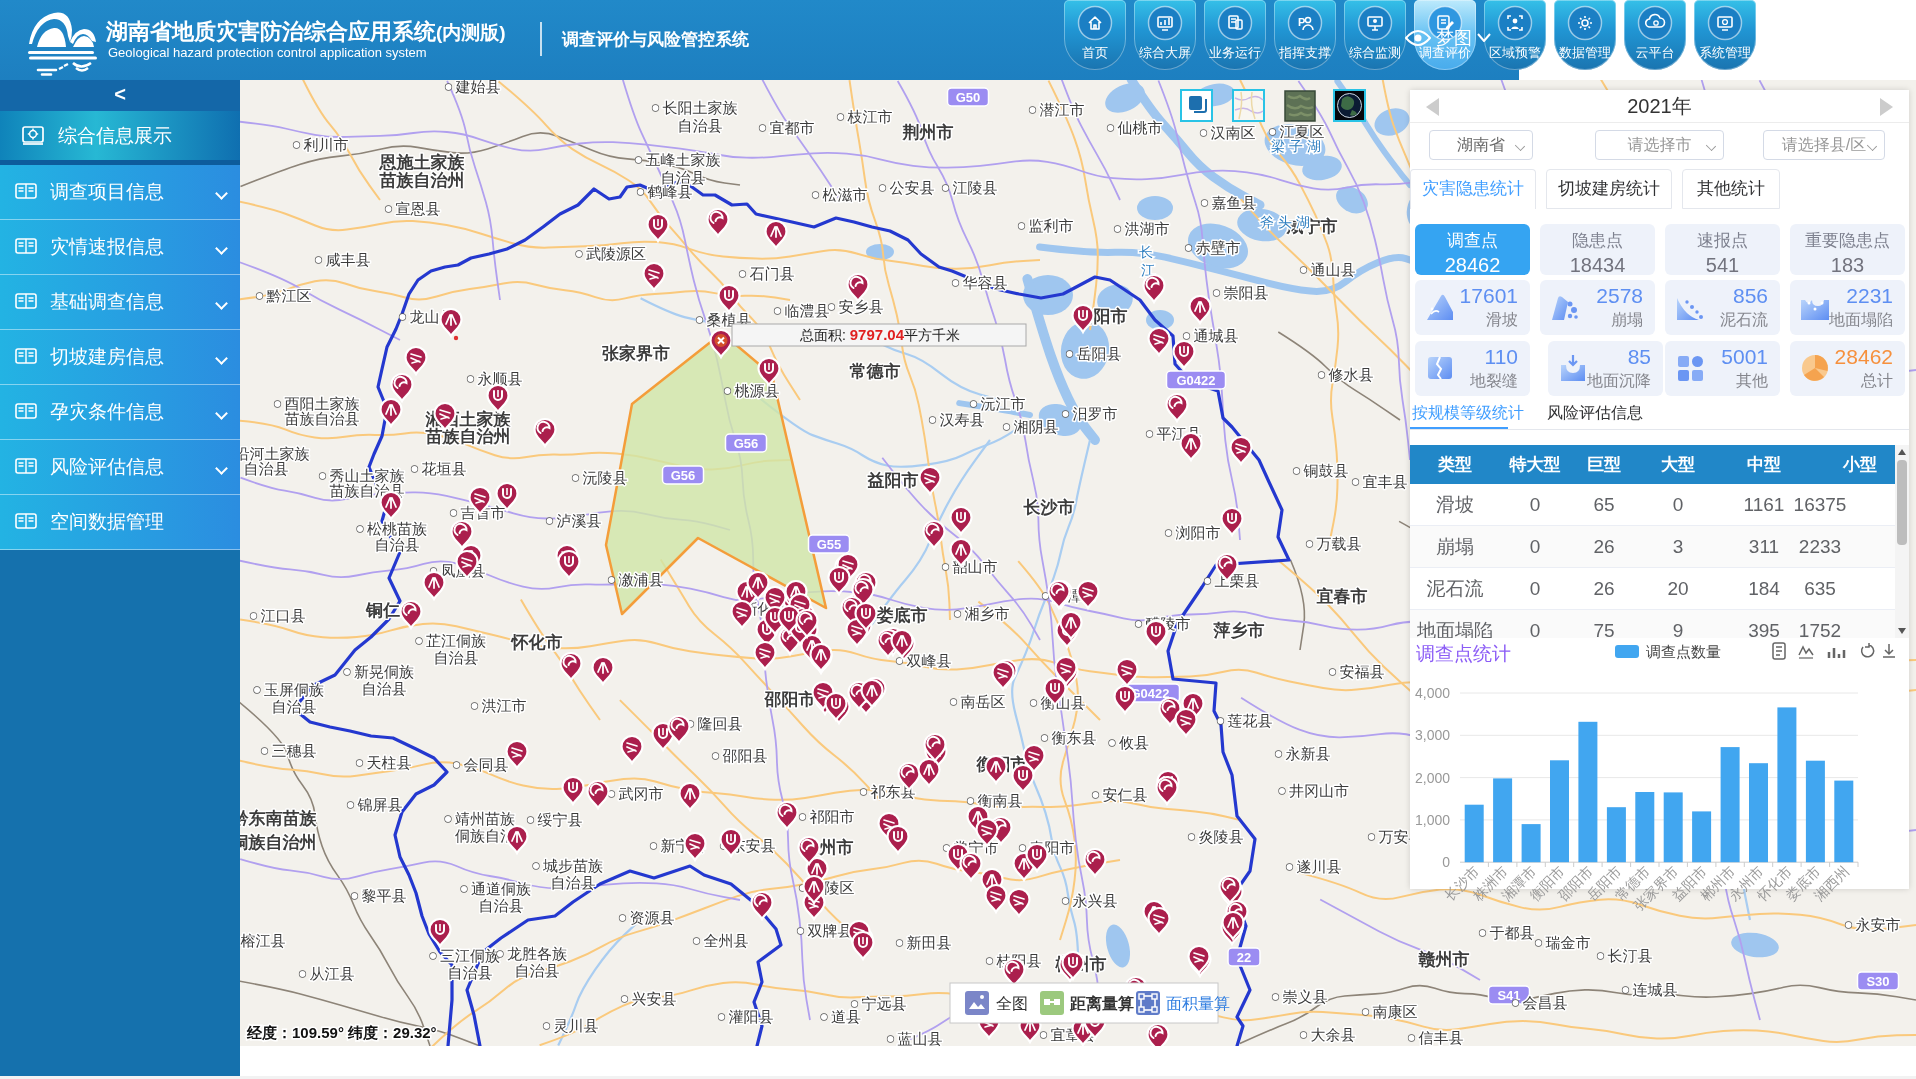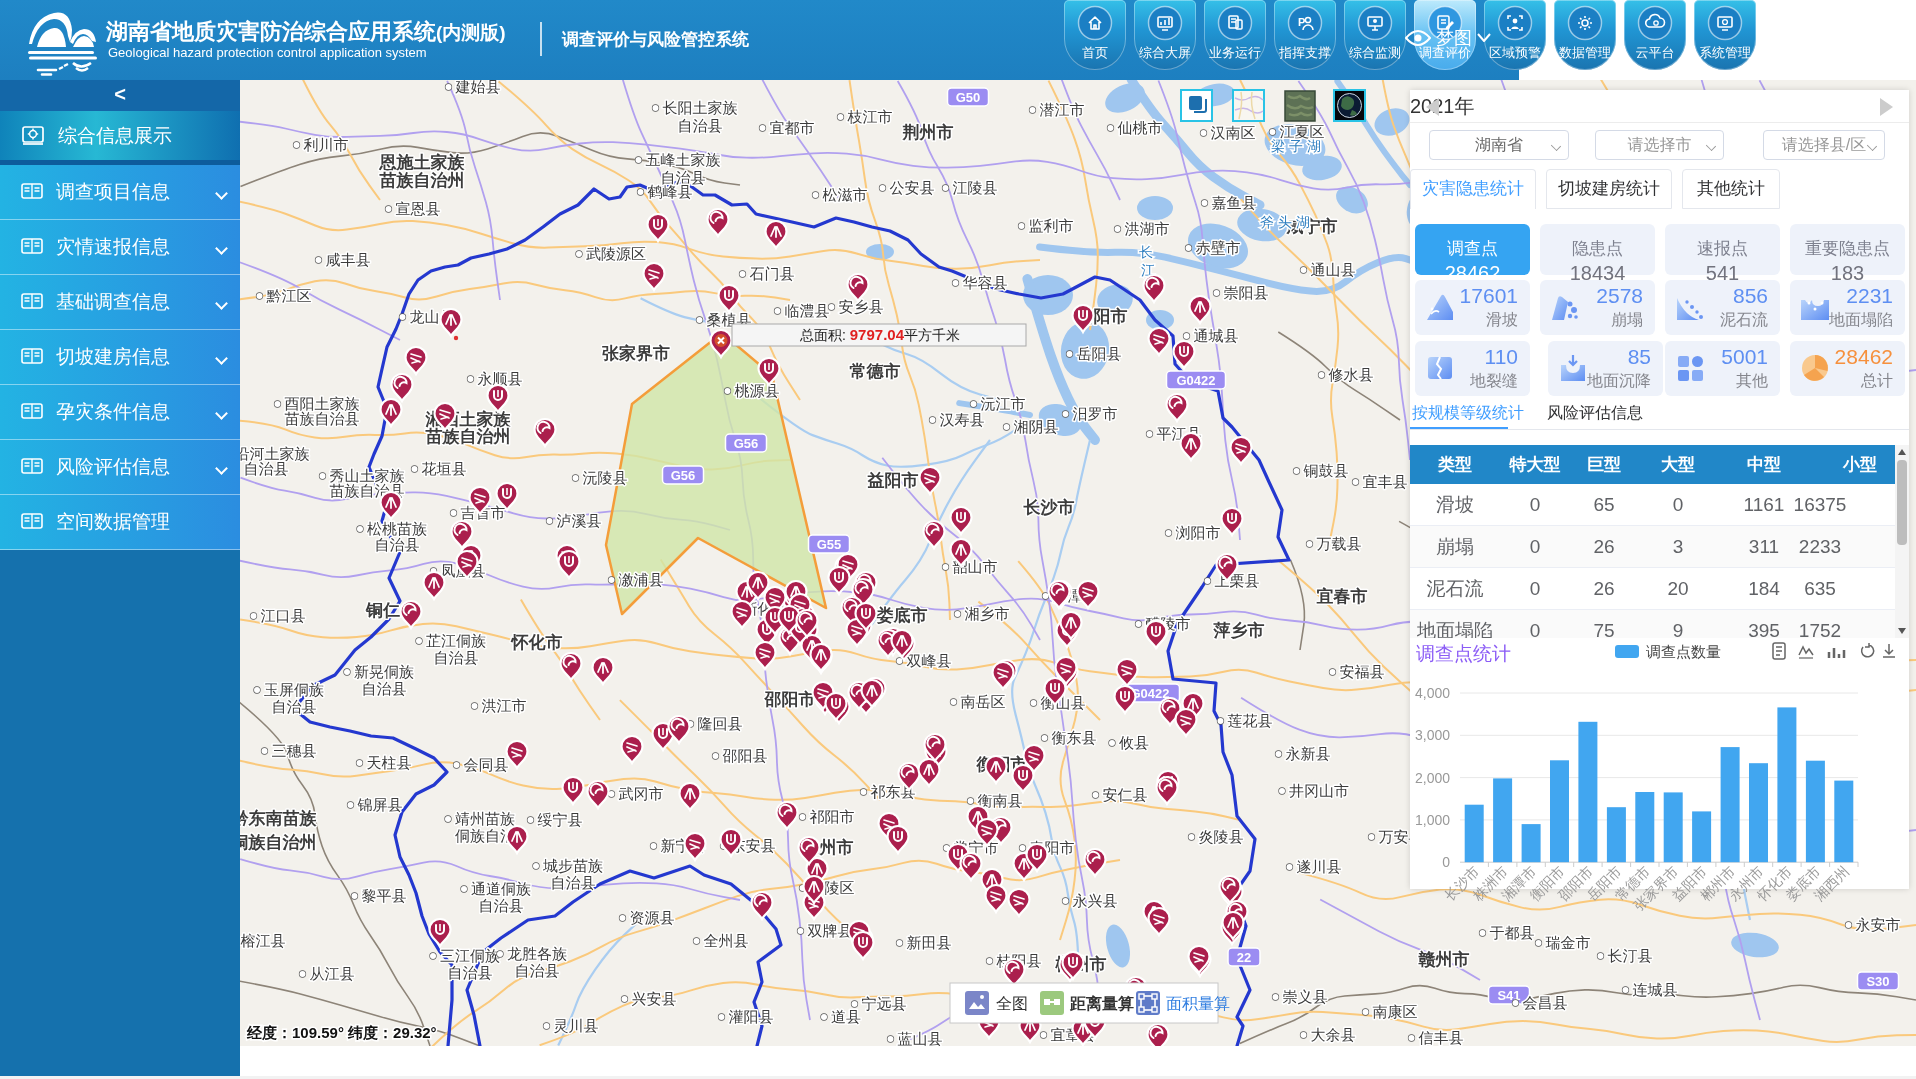--- a/index.html
+++ b/index.html
@@ -10,33 +10,33 @@
 #t2 {position:absolute;left:108px;top:45px;color:#fff;font-size:13px}
 #div1 {position:absolute;left:540px;top:22px;width:2px;height:34px;background:rgba(255,255,255,.75)}
 #t3 {position:absolute;left:562px;top:28px;color:#fff;font-size:17px;font-weight:bold}
 .nv {position:absolute;top:0;width:62px;height:70px;border-radius:5px 5px 31px 31px;box-shadow:inset 0 0 0 1px rgba(255,255,255,.35)}
 .nv span {position:absolute;left:0;top:44px;width:62px;text-align:center;color:#fff;font-size:13px}
 #user {position:absolute;right:28px;top:26px;color:#fff;font-size:18px}
 #sb {position:absolute;left:0;top:80px;width:240px;height:996px;background:#1571ad;z-index:20}
 #collapse {height:31px;background:#1467a8;color:#fff;text-align:center;font-size:20px;line-height:28px;font-weight:bold}
 #active-mi {height:54px;background:linear-gradient(90deg,#0f83ba 0%,#27b8d4 40%,#0f6fb0 100%);border-bottom:5px solid #0d5c9c;color:#fff;display:flex;align-items:center;padding-left:21px}
 #active-mi span {font-size:19px;margin-left:13px}
-.mi {height:55px;background:linear-gradient(90deg,#23b3e3,#2b8de0);border-bottom:1px solid rgba(255,255,255,.45);color:#fff;display:flex;align-items:center;padding-left:21px;position:relative}
+.mi {height:55px;background:linear-gradient(90deg,#23b3e3,#2b8de0);border-bottom:1px solid rgba(255,255,255,.45);color:#fff;display:flex;align-items:center;padding-left:15px;position:relative}
 .mi span {font-size:19px;margin-left:13px}
 .chev {position:absolute;right:14px;top:24px;width:9px;height:9px;border-right:2px solid #fff;border-bottom:2px solid #fff;transform:rotate(45deg)}
 #mapwrap {position:absolute;left:240px;top:80px;z-index:1}
 #panel {position:absolute;left:1410px;top:90px;width:499px;height:799px;background:#fff;z-index:10;box-shadow:0 0 6px rgba(0,0,0,.15)}
-#yearbar {position:absolute;top:0;left:0;width:100%;height:33px;border-bottom:1px solid #ececec;font-size:20px;color:#333;line-height:32px}
+#yearbar {position:absolute;top:0;left:0;width:100%;height:33px;border-bottom:1px solid #ececec;text-align:center;font-size:20px;color:#333;line-height:32px}
 .arrL {position:absolute;left:16px;top:8px;width:0;height:0;border-top:9px solid transparent;border-bottom:9px solid transparent;border-right:13px solid #ccc}
 .arrR {position:absolute;right:16px;top:8px;width:0;height:0;border-top:9px solid transparent;border-bottom:9px solid transparent;border-left:13px solid #ccc}
 .sel1 {position:absolute;top:40px;height:30px;border:1px solid #d4dae6;border-radius:4px;font-size:16px;text-align:center;line-height:28px;color:#666}
 .sel1 i {position:absolute;right:8px;top:11px;width:8px;height:8px;border-right:1.6px solid #999;border-bottom:1.6px solid #999;transform:rotate(45deg) scale(1,.8)}
 .tb {position:absolute;top:79px;height:40px;border:1px solid #e4e7ed;font-size:17px;text-align:center;line-height:38px;color:#303133;background:#fff}
 .c1 {position:absolute;top:134px;width:115px;height:51px;background:#eef2fa;border-radius:6px;text-align:center;color:#72737e}
-.c1 .t {font-size:17px;margin-top:13px;color:#7e818f}
+.c1 .t {font-size:17px;margin-top:5px;color:#7e818f}
 .c1 .n {font-size:20px;margin-top:2px}
 .c1.sel {background:#35a4f2;color:#fff} .c1.sel .t{color:#fff}
 .c2 {position:absolute;width:115px;height:55px;background:#eef2fa;border-radius:6px}
 .c2i {position:absolute;left:8px;top:10px}
 .c2n {position:absolute;right:12px;top:4px;font-size:21px}
 .c2l {position:absolute;right:12px;top:30px;font-size:16px;color:#85868d}
 #stab1 {position:absolute;left:2px;top:313px;font-size:16px;color:#409eff}
 #stab2 {position:absolute;left:137px;top:313px;font-size:16px;color:#303133}
 #sline {position:absolute;left:0;top:337px;width:98px;height:2px;background:#409eff}
 #sborder {position:absolute;left:0;top:339px;width:499px;height:1px;background:#e4e7ed}
@@ -1351,21 +1351,21 @@
 <div class="mi">
       <svg width="22" height="18" viewBox="0 0 22 18">
         <rect x="1" y="1" width="20" height="14" rx="2" fill="none" stroke="#fff" stroke-width="1.6"></rect>
         <path d="M11,1 v14 M3.5,5 h5 M3.5,8 h5 M13.5,5 h5 M13.5,8 h5" stroke="#fff" stroke-width="1.4" fill="none"></path>
       </svg>
       <span>空间数据管理</span>
     </div>
 </div>
 <div id="panel">
 <div id="yearbar">2021年<div class="arrL"></div><div class="arrR"></div></div>
-<div class="sel1" style="left:19px;width:140px">湖南省<i></i></div>
+<div class="sel1" style="left:19px;width:104px">湖南省<i></i></div>
 <div class="sel1" style="left:185px;width:129px;color:#999">请选择市<i></i></div>
 <div class="sel1" style="left:353px;width:122px;color:#999">请选择县/区<i></i></div>
 <div class="tb" style="left:0;width:126px;border-bottom:none;color:#409eff;border-radius:4px 4px 0 0">灾害隐患统计</div>
 <div class="tb" style="left:136px;width:126px;border-radius:4px 4px 0 0">切坡建房统计</div>
 <div class="tb" style="left:272px;width:98px;border-radius:4px 4px 0 0">其他统计</div>
 <div class="c1 sel" style="left:5px">
       <div class="t">调查点</div>
       <div class="n">28462</div>
     </div>
 <div class="c1" style="left:130px">

